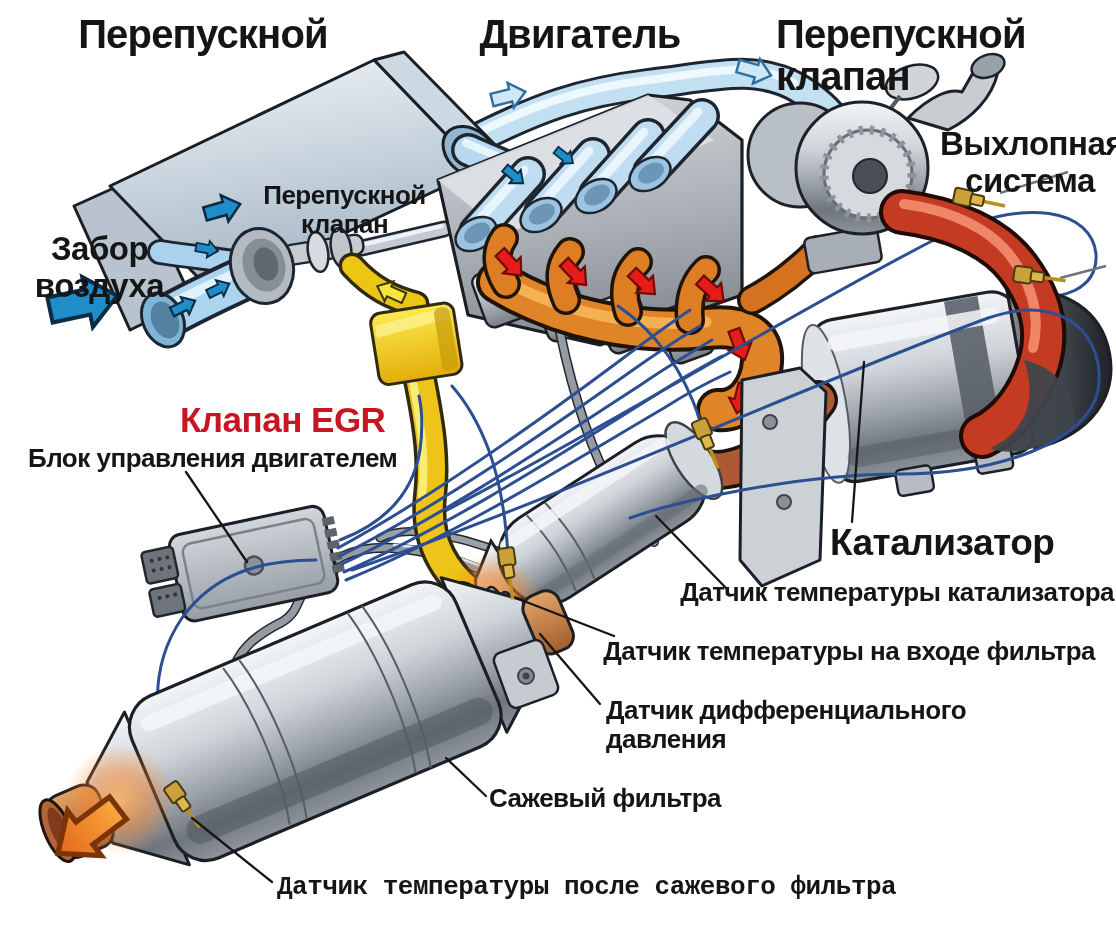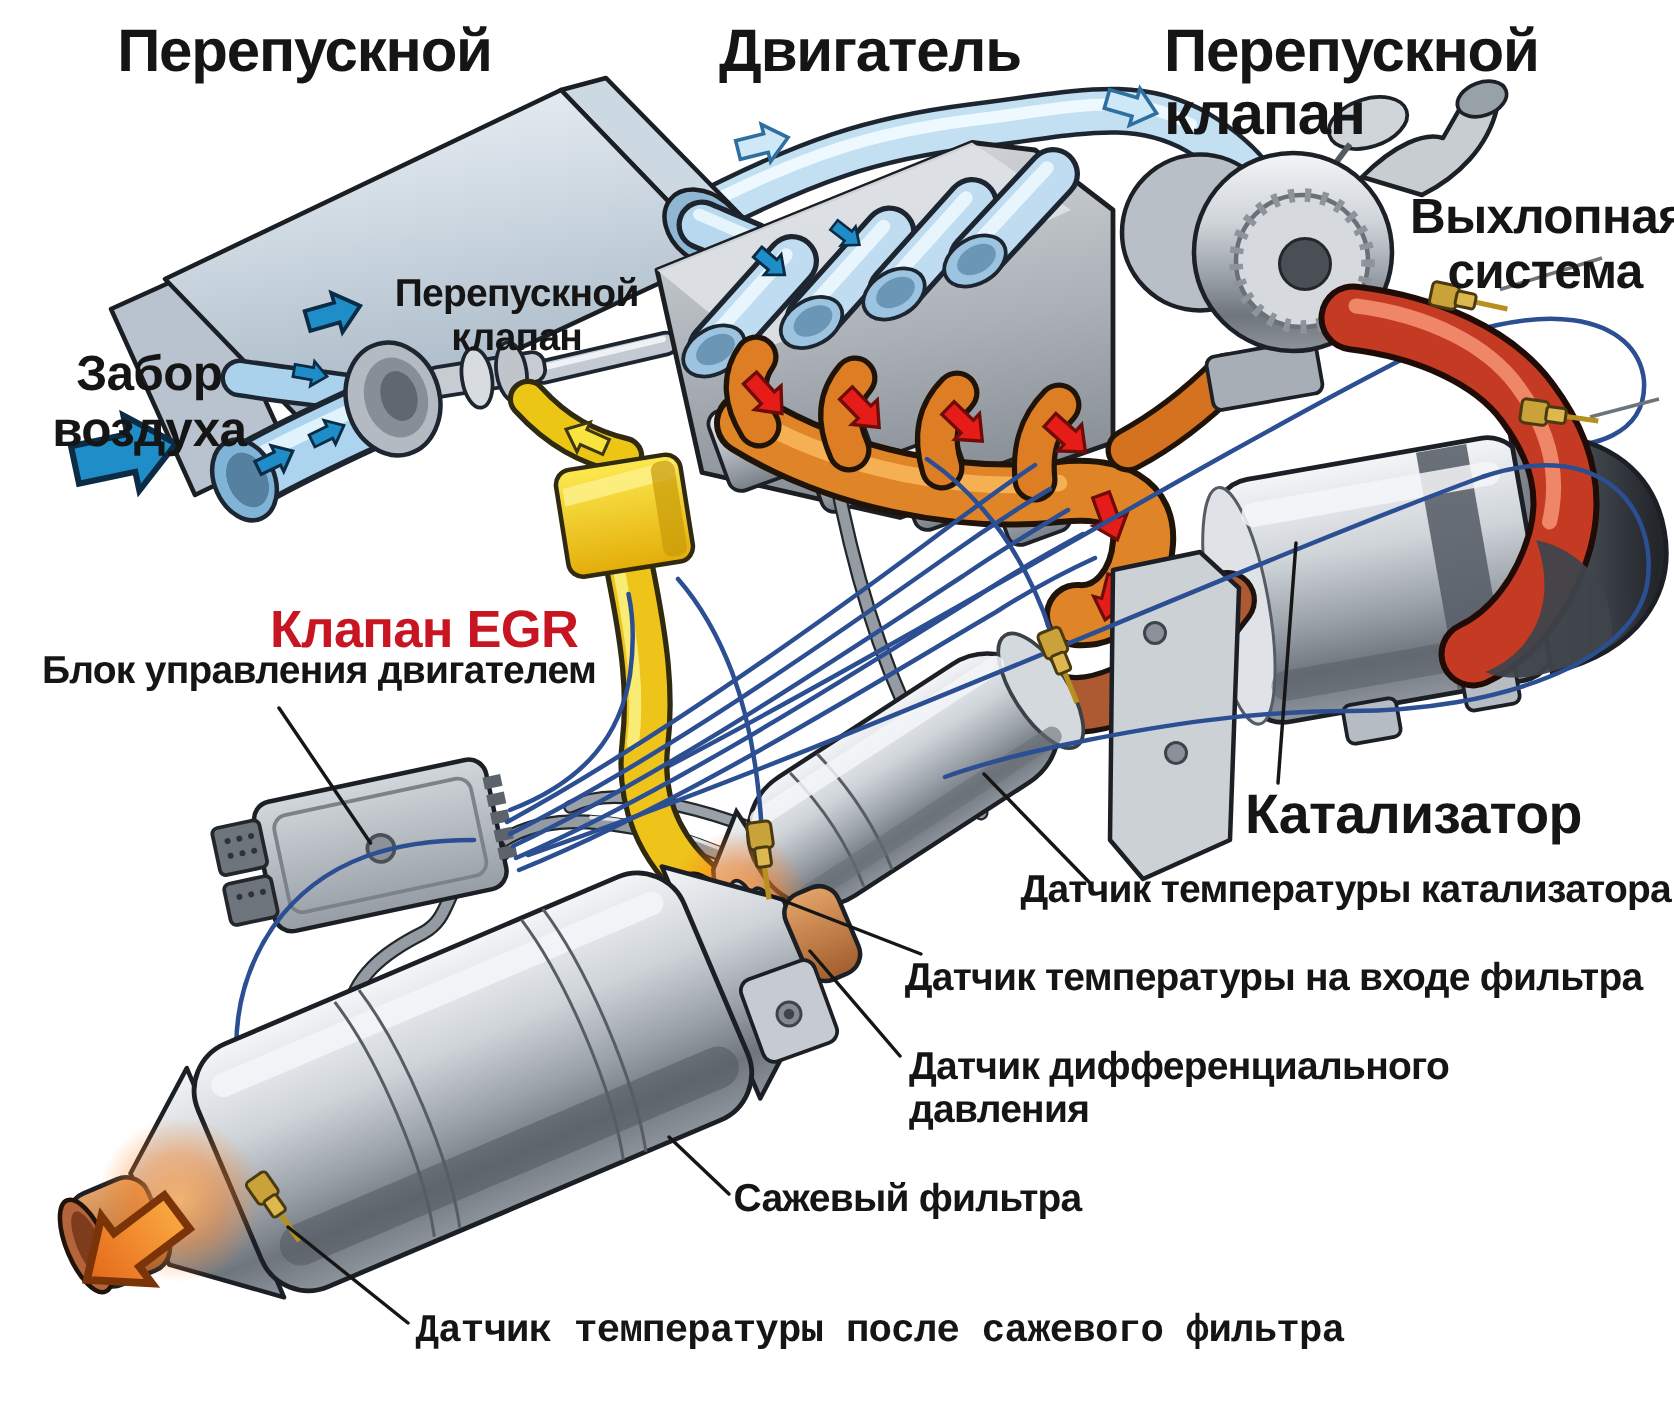--- a/index.html
+++ b/index.html
@@ -373,21 +373,21 @@
 <div class="lbl ttl ctr" style="left:440px;top:13px;width:280px;text-align:center;">Двигатель</div>
 <div class="lbl ttl" style="left:776px;top:13px;">Перепускной
 клапан</div>
 <div class="lbl mid ctr" style="left:940px;top:125px;width:180px;">Выхлопная
 система</div>
 <div class="lbl mid ctr" style="left:12px;top:230px;width:135px;margin-left:20px;">Забор
 воздуха</div>
 <div class="lbl ctr" style="left:262px;top:181px;width:165px;">Перепускной
 клапан</div>
 <div class="lbl s35 red" style="left:180px;top:372px;margin-top:28px;">Клапан EGR</div>
-<div class="lbl" style="left:28px;top:432px;">Блок управления двигателем</div>
+<div class="lbl" style="left:28px;top:444px;">Блок управления двигателем</div>
 <div class="lbl s29" style="left:830px;top:522px;">Катализатор</div>
 <div class="lbl rt" style="right:2px;top:578px;">Датчик температуры катализатора</div>
 <div class="lbl rt" style="right:21px;top:637px;">Датчик температуры на входе фильтра</div>
 <div class="lbl" style="left:606px;top:696px;">Датчик дифференциального
 давления</div>
 <div class="lbl" style="left:489px;top:784px;">Сажевый фильтра</div>
 <div class="lbl" style="left:277px;top:873px;font-family:Liberation Mono, monospace;">Датчик температуры после сажевого фильтра</div>
 
 </div>
 

